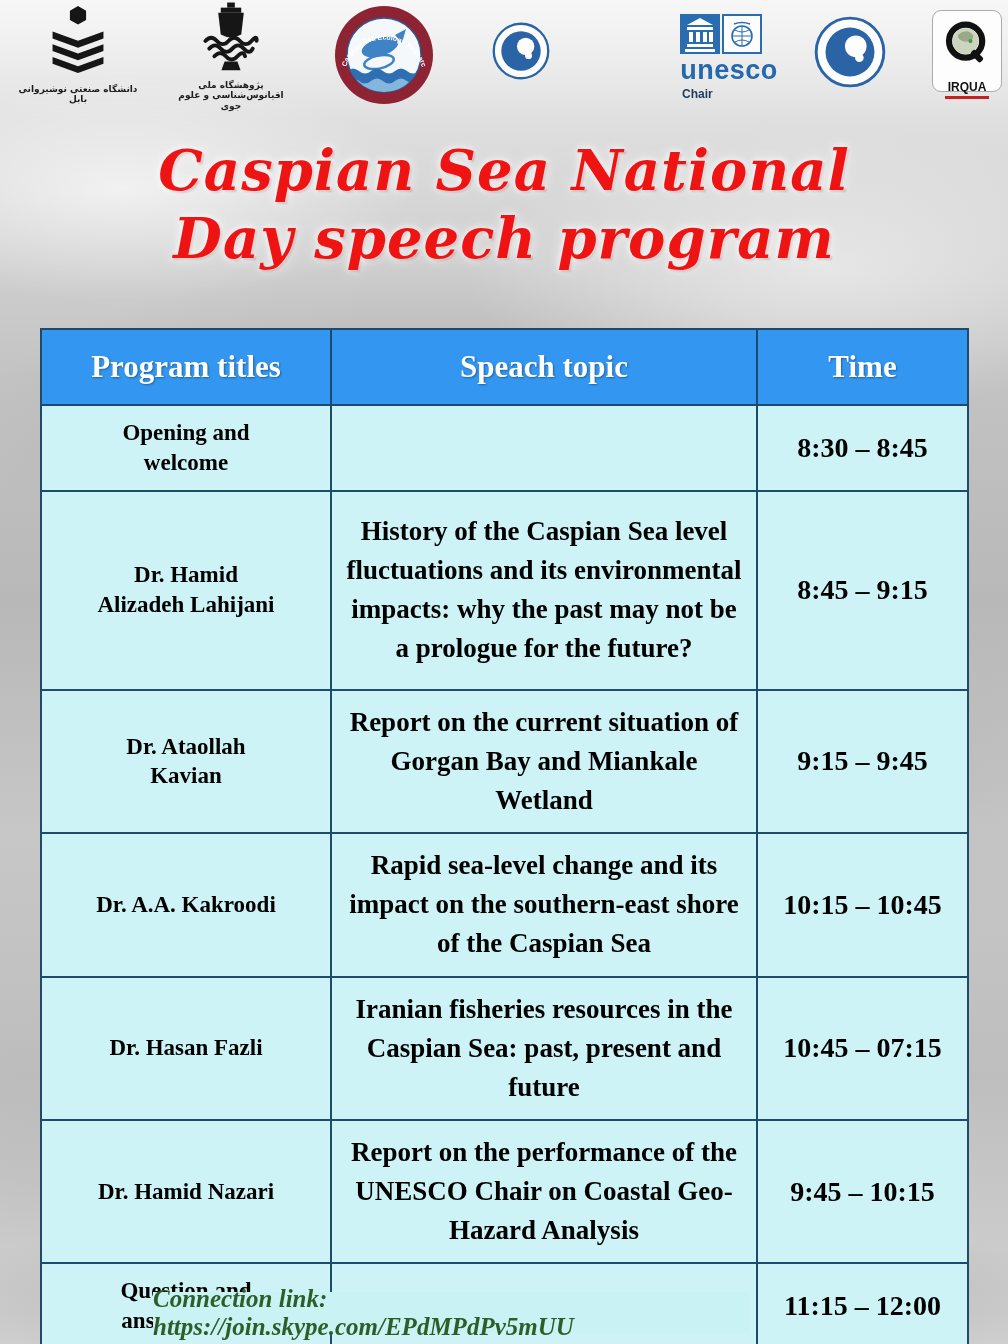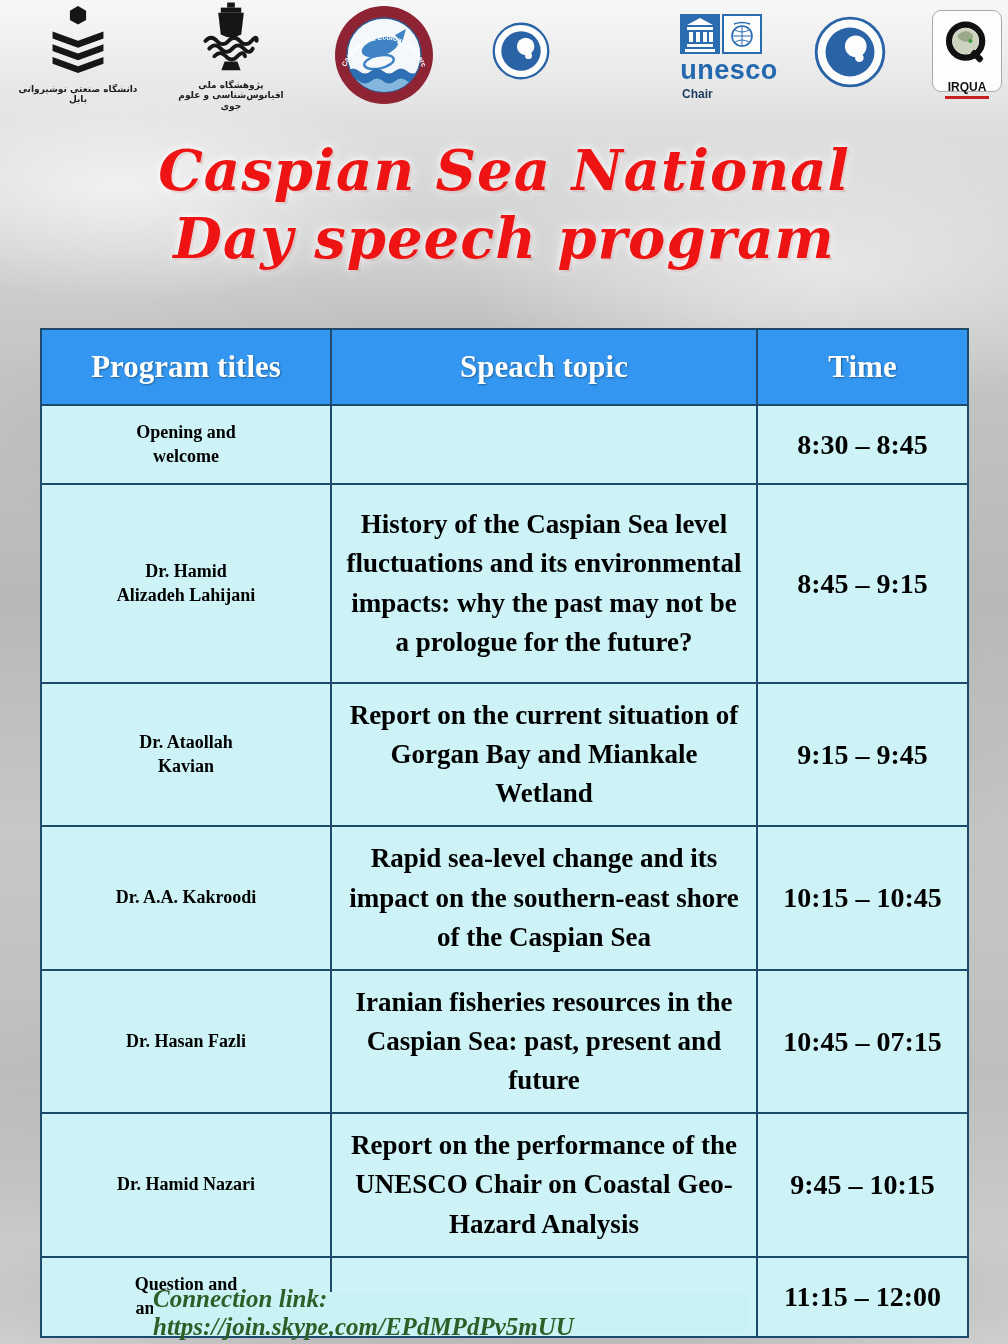--- a/index.html
+++ b/index.html
@@ -49,21 +49,21 @@
     font-family:"DejaVu Serif",serif;font-style:italic;font-weight:bold;
     font-size:56px;line-height:68px;color:#ee1414;letter-spacing:1px;
     text-shadow:0 0 6px rgba(255,255,255,.9),0 0 14px rgba(255,255,255,.65),2px 2px 2px rgba(120,0,0,.25);}
 
   
   table.program{position:absolute;left:40px;top:328px;width:927px;border-collapse:collapse;table-layout:fixed;}
   table.program th,table.program td{border:2px solid #1e4a6b;text-align:center;vertical-align:middle;padding:12px 10px;}
   table.program th{background:#3396f0;color:#fff;font-size:31px;font-weight:bold;height:50px;
     text-shadow:1px 1px 2px rgba(0,0,0,.35);}
   table.program td{background:#cdf3f6;color:#000;font-weight:bold;}
-  td.speaker{font-size:18px;line-height:1.3;white-space:pre-line;}
+  td.speaker{font-size:23px;line-height:1.3;white-space:pre-line;}
   td.topic{font-size:27px;line-height:1.45;}
   td.time{font-size:28px;white-space:nowrap;}
   tr.r1{height:79px} tr.r2{height:199px} tr.r3{height:118px} tr.r4{height:121px}
   tr.r5{height:121px} tr.r6{height:121px} tr.r7{height:80px}
 
   
   .banner{position:absolute;left:153px;top:1292px;width:596px;height:41px;background:#c9f2f5;
     display:flex;align-items:center;justify-content:center;}
   .banner-text{font-family:"Liberation Serif",serif;font-style:italic;font-weight:bold;
     font-size:25px;color:#2d5e27;}

